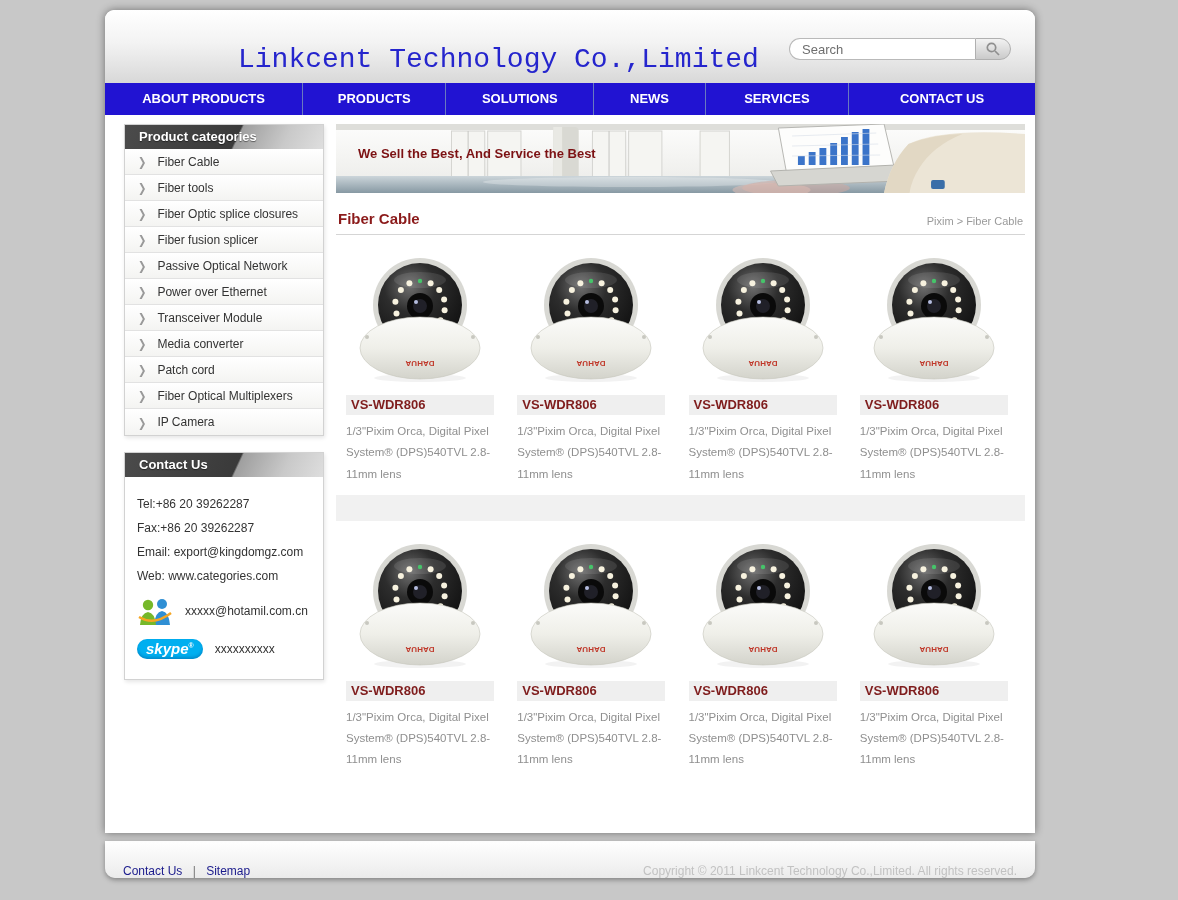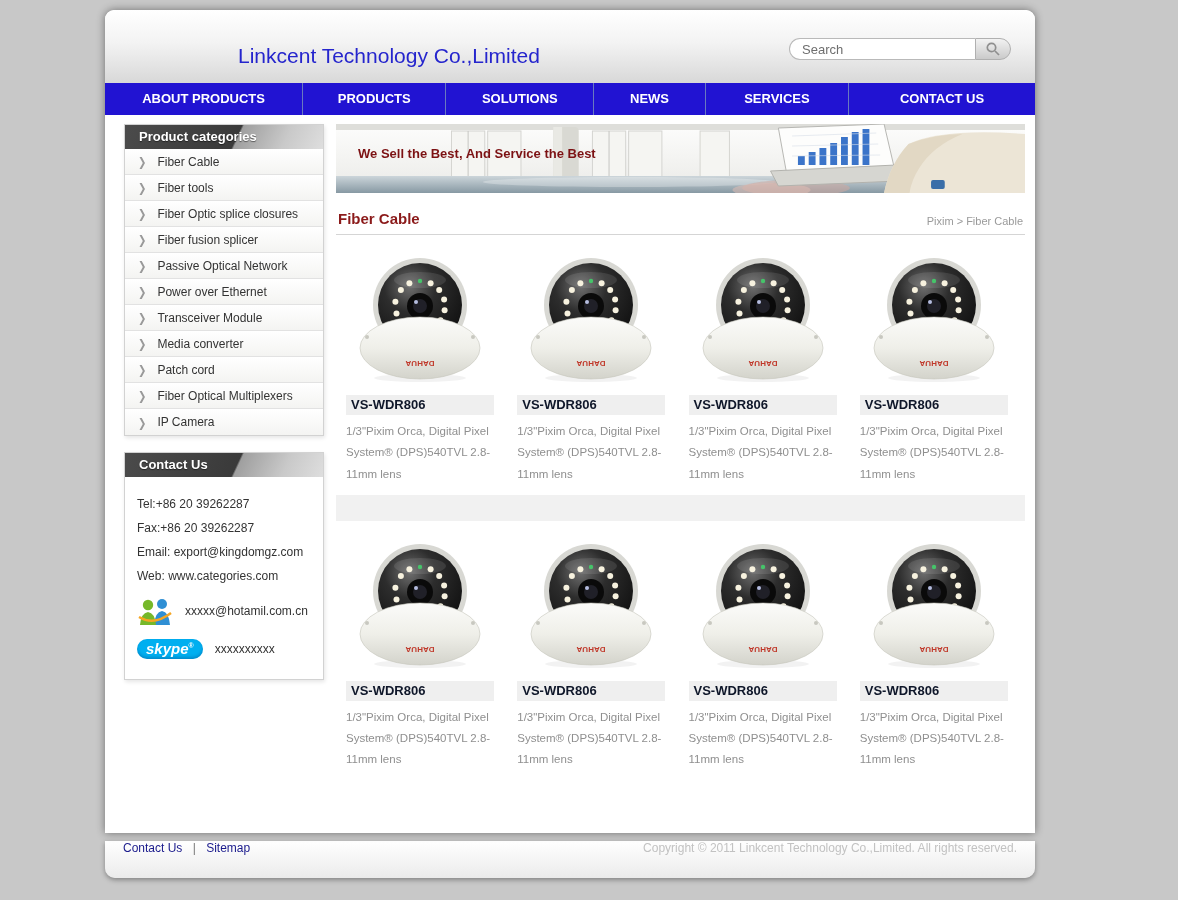--- a/index.html
+++ b/index.html
@@ -16,21 +16,21 @@
     overflow:hidden;
   }
   
   .site-header {
     position:relative; height:73px;
     background:linear-gradient(#ffffff 0%,#f3f3f3 45%,#d8d8d8 100%);
     border-radius:9px 9px 0 0;
   }
   .logo { position:absolute; left:12px; top:3px; width:112px; text-align:center; cursor:pointer; }
   .logo-text { color:#3c3cc0; font-size:24px; line-height:22px; letter-spacing:.5px; }
-  .company-name { position:absolute; left:133px; top:34px; font-size:21px; color:#2525cd; white-space:nowrap; }
+  .company-name { position:absolute; left:133px; top:34px; font-size:28px; color:#2525cd; white-space:nowrap;font-family:Liberation Mono, monospace; }
   .searchbox { position:absolute; right:24px; top:28px; display:flex; height:22px; }
   .searchbox input {
     width:186px; height:22px; border:1px solid #b9b9b9; border-right:none;
     border-radius:11px 0 0 11px; padding:0 0 0 12px; font-size:13px; color:#555;
     outline:none; background:#fff; font-family:inherit;
   }
   .searchbox input::placeholder { color:#6e6e6e; opacity:1; }
   .search-btn {
     width:36px; height:22px; border:1px solid #b0b0b0; border-radius:0 11px 11px 0;
     background:linear-gradient(#f2f2f2,#cacaca); cursor:pointer; padding:0;
@@ -80,28 +80,28 @@
   .slogan { position:absolute; left:22px; top:22px; font-size:13px; font-weight:bold; color:#7c1113; white-space:nowrap; }
   .title-row { display:flex; justify-content:space-between; align-items:flex-end; margin:17px 2px 0; }
   .page-title { font-size:15px; color:#8b1a1a; margin:0; font-weight:bold; }
   .breadcrumb { font-size:11px; color:#9a9a9a; }
   .breadcrumb .bc-home { color:#9a9a9a; cursor:pointer; text-decoration:none; }
   .rule { border:none; border-top:1px solid #d5d5d5; margin:7px 0 0; }
   .prow { display:grid; grid-template-columns:repeat(4,1fr); padding:10px 2px 4px; background:#fff; }
   .row-band { height:26px; background:#f1f1f1; }
   .card { padding:2px 6px 6px; cursor:pointer; }
   .cam-img { width:140px; height:140px; margin:0 0 4px 6px; }
-  .pname { background:#efefef; font-weight:bold; font-size:13px; color:#0f172a; padding:2px 5px 3px; width:148px; margin-left:2px; }
+  .pname { background:#efefef; font-weight:bold; font-size:13px; color:#7f1d1d; padding:2px 5px 3px; width:148px; margin-left:2px; }
   .pdesc { font-size:11.5px; color:#8f8f8f; line-height:1.85; margin:6px 0 0 2px; width:152px; }
   
   .site-footer {
     margin:8px 0 0 105px; width:930px; height:37px;
     background:linear-gradient(#ffffff,#ebebeb);
     border-radius:0 0 10px 10px; box-shadow:0 2px 5px rgba(0,0,0,.35);
-    display:flex; justify-content:space-between; align-items:flex-start; padding:0 18px;
+    display:flex; justify-content:space-between; align-items:flex-end; padding:0 18px;
   }
   .foot-links { font-size:12px; color:#555; }
   .foot-links a { color:#1a1a8c; text-decoration:none; cursor:pointer; }
   .foot-sep { margin:0 7px; color:#777; }
   .copyright { font-size:12px; color:#c2c2c2; }
 </style>
 </head>
 <body>
 
 <svg width="0" height="0" style="position:absolute" aria-hidden="true">

